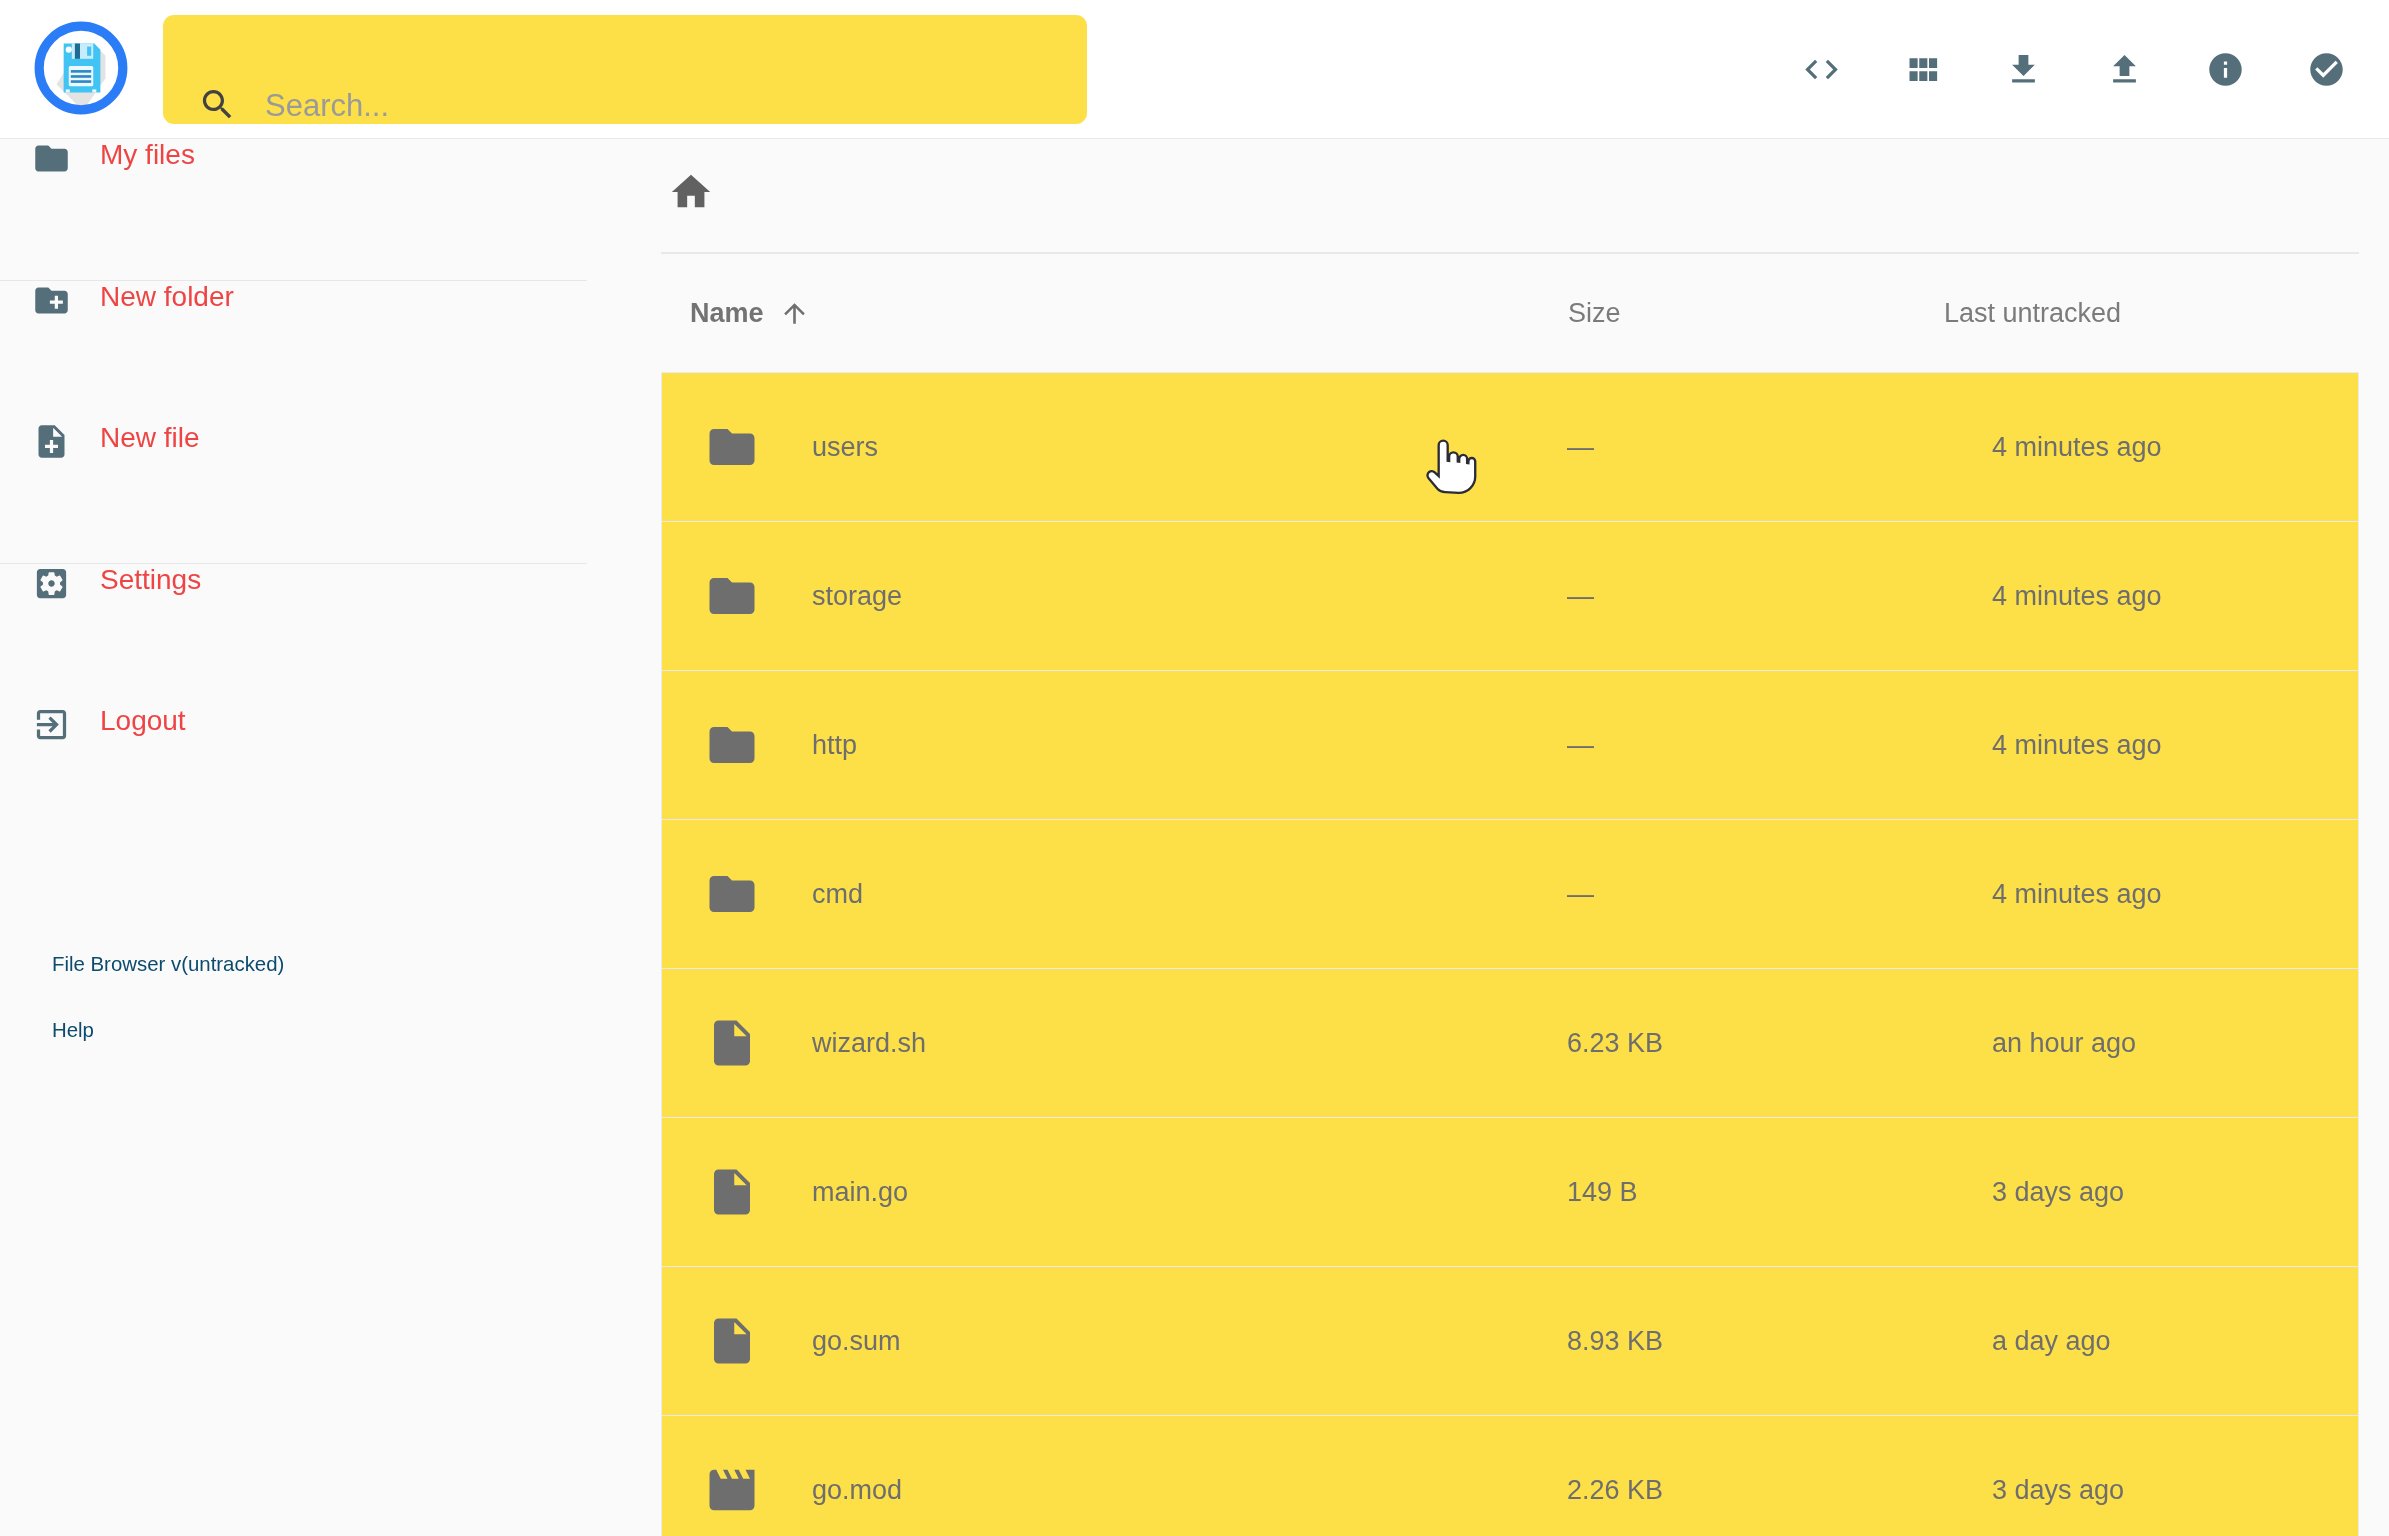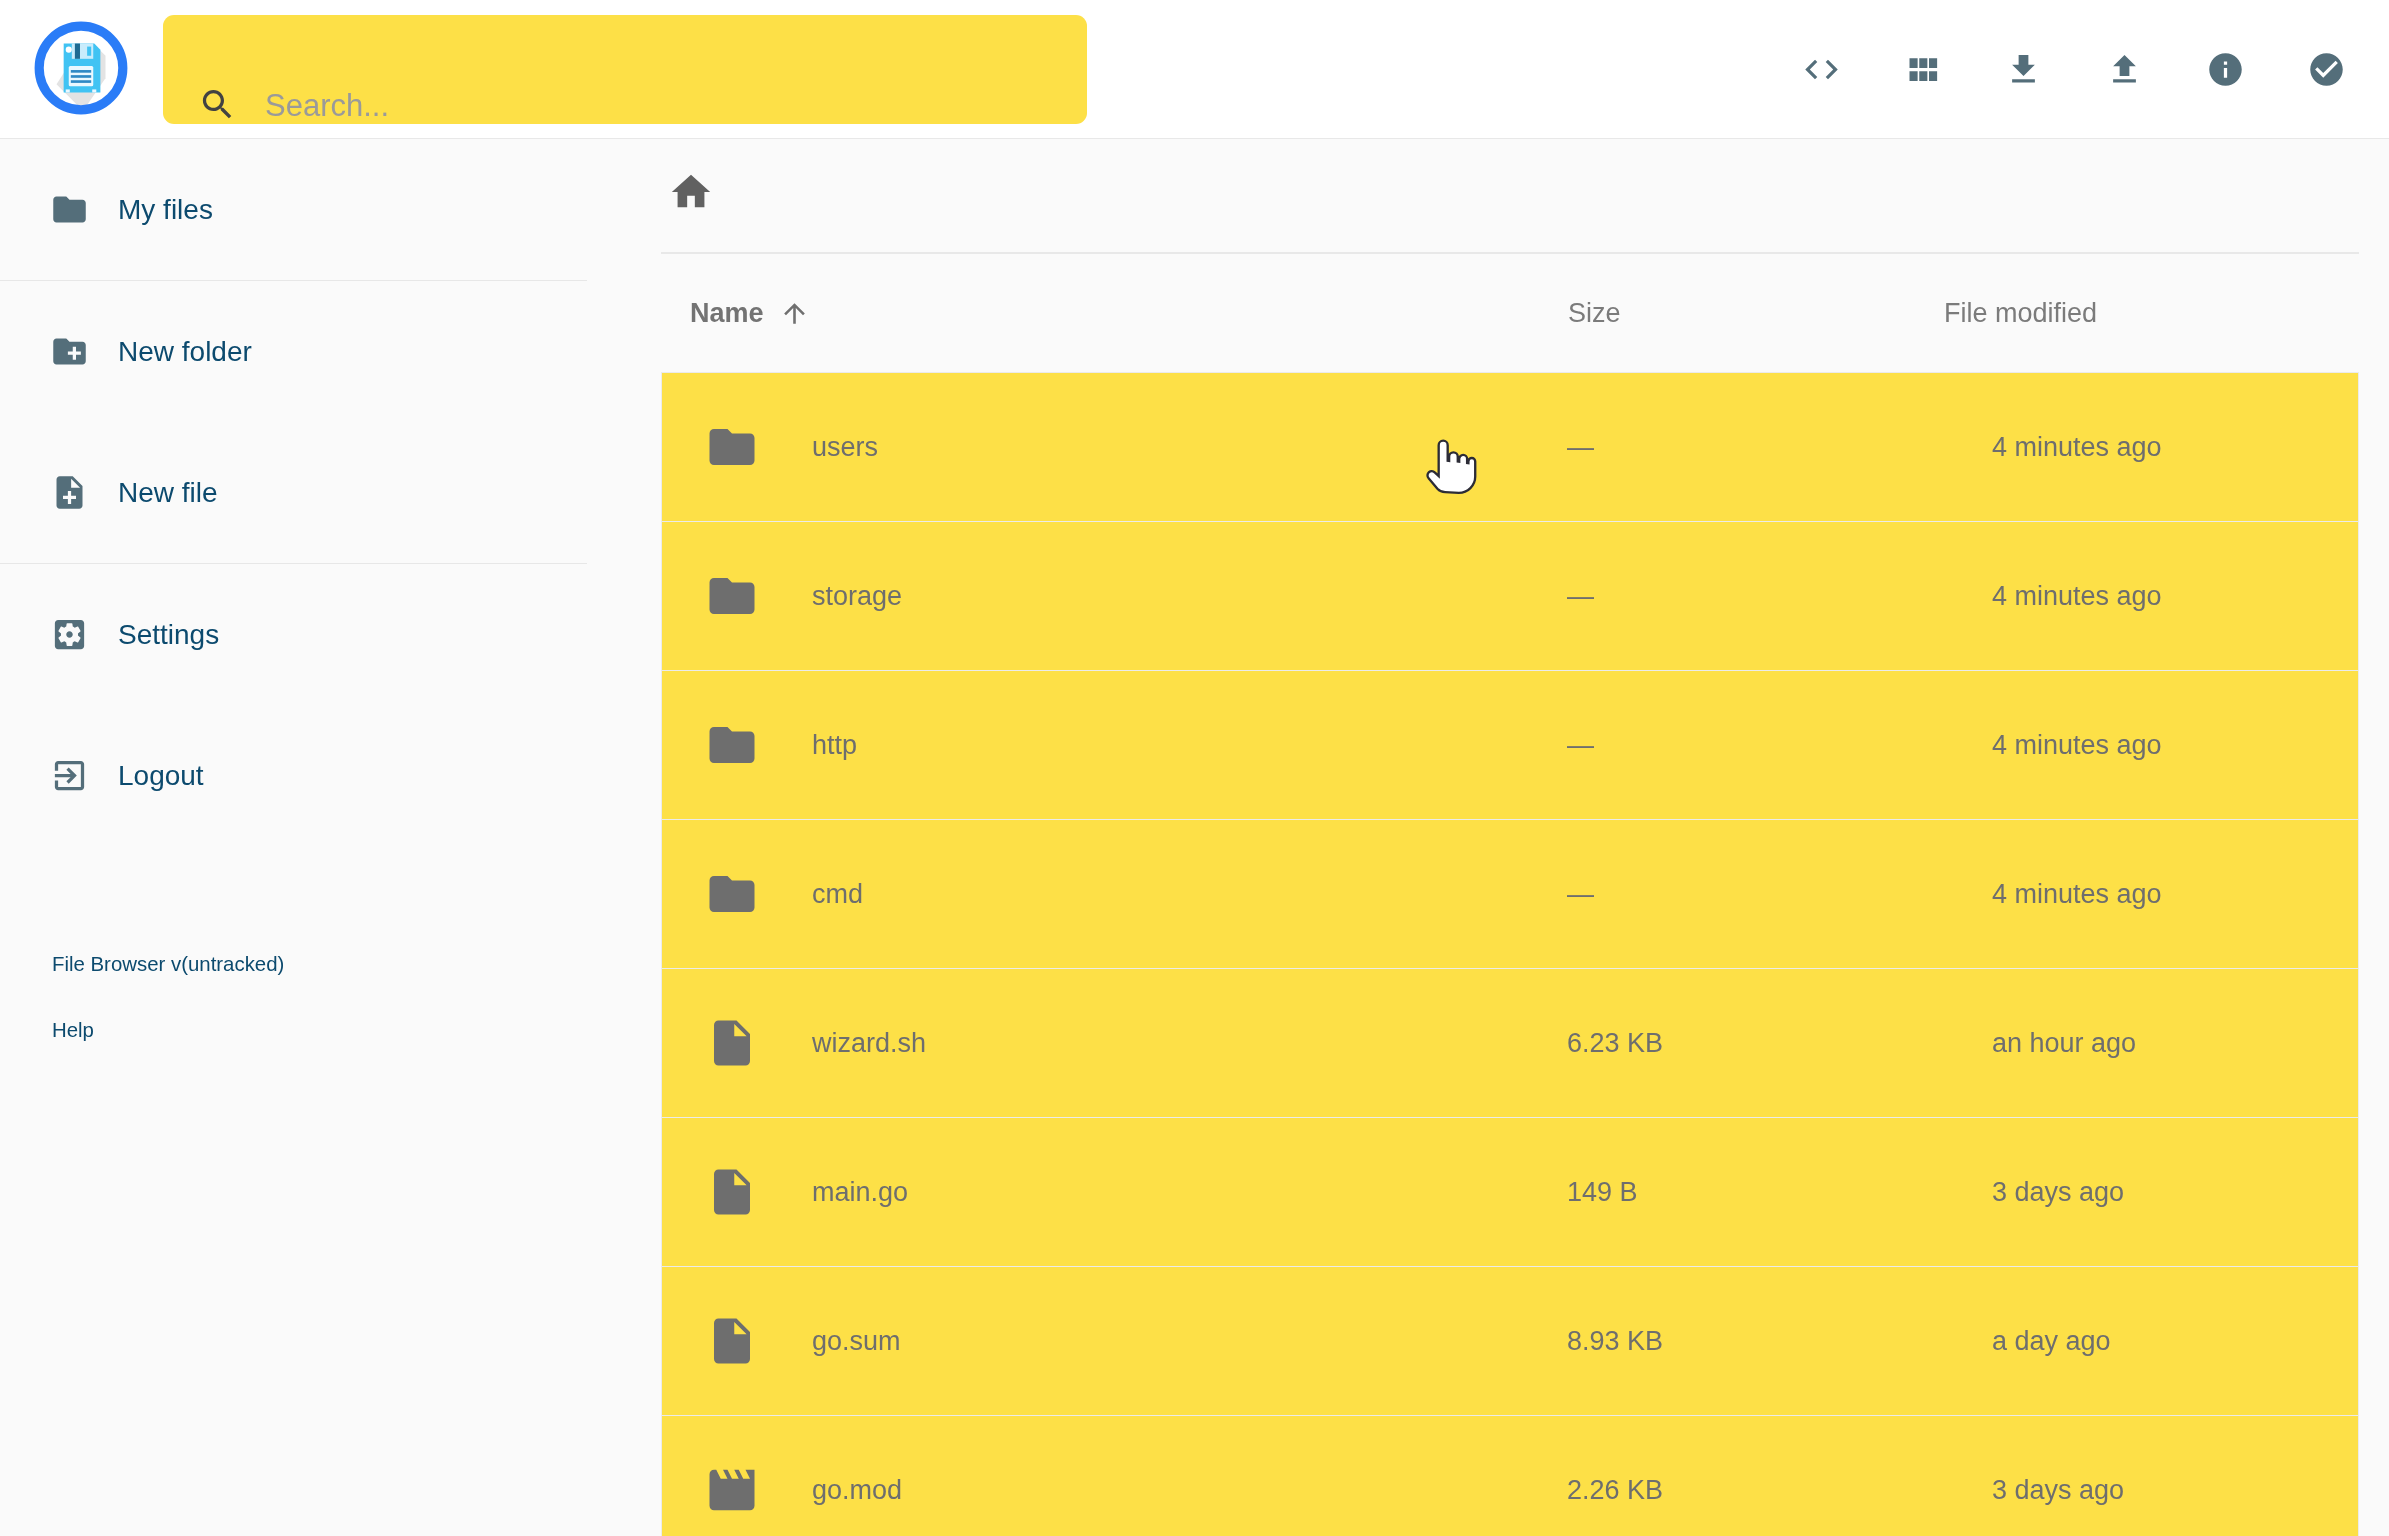--- a/index.html
+++ b/index.html
@@ -24,22 +24,22 @@
   .actions .abtn { width:39px; height:39px; border:none; background:transparent;
                    padding:0; cursor:pointer; }
   .actions svg { width:39px; height:39px; fill:#546e7a; display:block; }
 
   
   .page { position:absolute; top:139px; left:0; width:2389px; height:1397px;
           background:#fafafa; }
 
   
   .sidebar { position:absolute; left:0; top:0; width:587px; }
-  .sb-item { height:141px; display:flex; align-items:center; padding-left:50px;
-             gap:29px; color:#0c4a6e; font-size:28px; cursor:pointer; }
+  .sb-item { height:141px; display:flex; padding-left:32px;
+             gap:29px; color:#ef4444; font-size:28px; cursor:pointer; }
   .sb-item svg { width:39px; height:39px; fill:#546e7a; flex:none; }
   .sb-div { border:none; border-top:1.9px solid #e7e7e7; width:587px; }
   .credits { position:absolute; left:52px; top:807px; font-size:20.4px;
              color:#0c4a6e; line-height:37px; }
   .credits .help { cursor:pointer;margin-top:29px; }
 
   
   .home-btn { position:absolute; left:668px; top:30px; width:46px; height:46px;
               border:none; background:transparent; padding:0; cursor:pointer; }
   .home-btn svg { width:46px; height:46px; fill:#616161; display:block; }
@@ -249,21 +249,21 @@
     </button>
     <div class="crumb-div"></div>
 
     <div class="lh lh-name">
       <span>Name</span>
       <svg viewBox="0 0 34 34" width="31" height="31">
           <use href="#i-arrow-up" xlink:href="#i-arrow-up"></use>
         </svg>
     </div>
     <div class="lh lh-size">Size</div>
-    <div class="lh lh-mod">File modified</div>
+    <div class="lh lh-mod">Last untracked</div>
 
     <div class="listing">
   <div class="row">
     <span class="r-icon">
       <svg viewBox="0 0 58 58" width="54" height="54">
               <use href="#i-folder" xlink:href="#i-folder"></use>
             </svg>
     </span>
     <span class="cell r-name">users</span>
     <span class="cell r-size">—</span>

